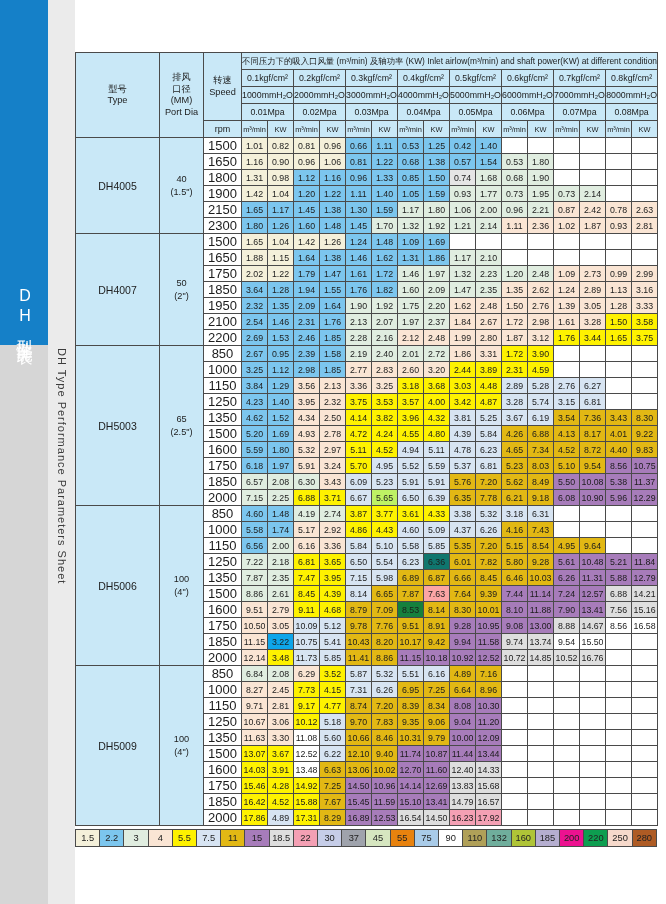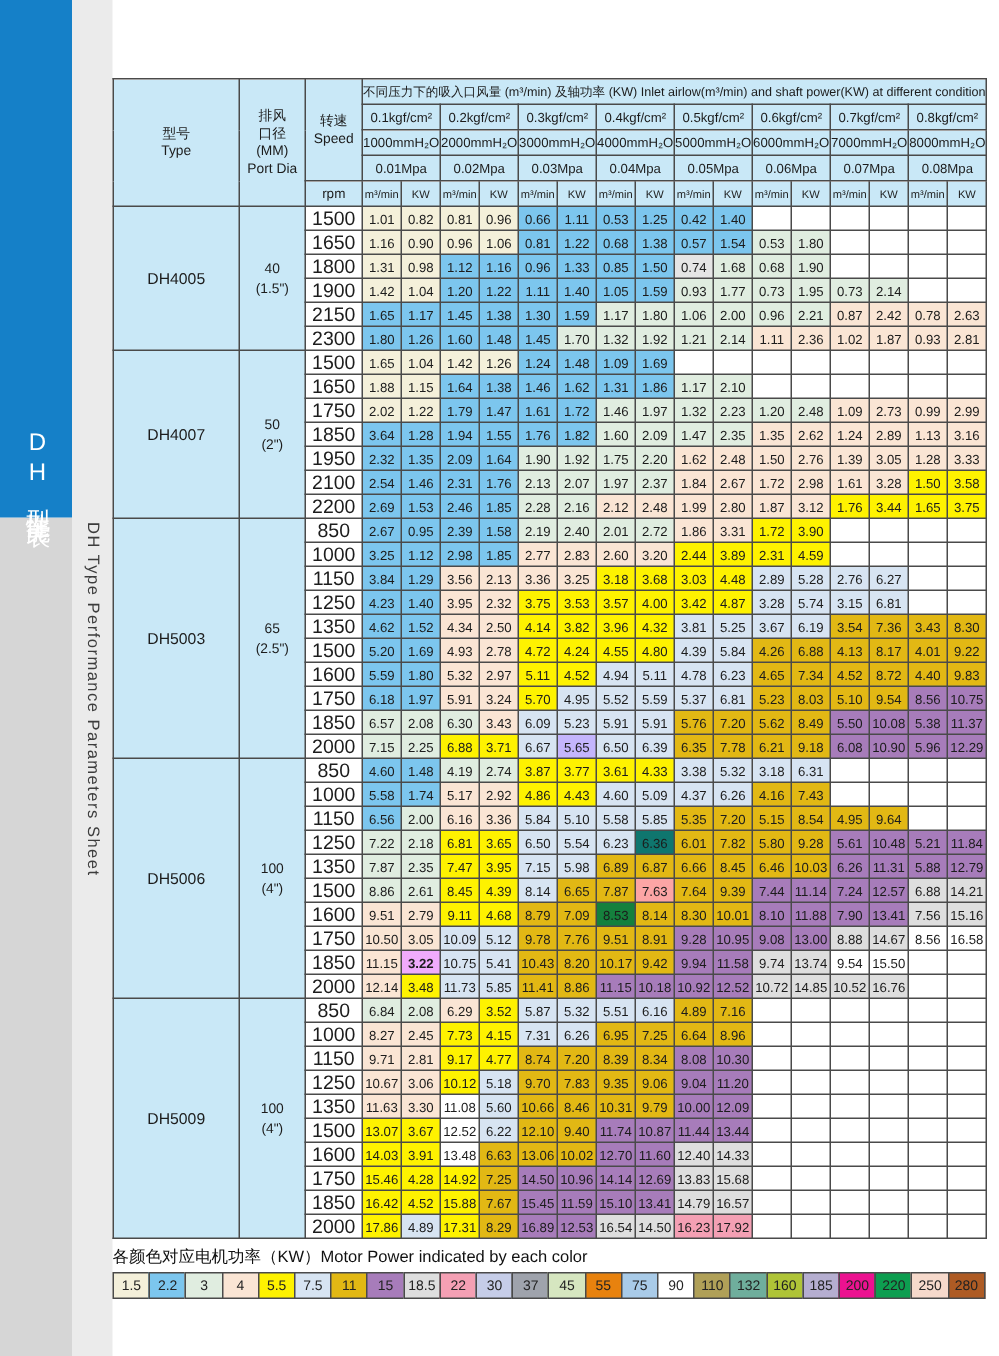--- a/index.html
+++ b/index.html
@@ -574,21 +574,21 @@
           <td class="val" style="background: rgb(167, 124, 186);">5.38</td>
           <td class="val" style="background: rgb(167, 124, 186);">11.37</td>
         </tr>
         <tr>
           <td class="rpm-cell">2000</td>
           <td class="val" style="background: rgb(224, 237, 224);">7.15</td>
           <td class="val" style="background: rgb(224, 237, 224);">2.25</td>
           <td class="val" style="background: rgb(254, 242, 0);">6.88</td>
           <td class="val" style="background: rgb(254, 242, 0);">3.71</td>
           <td class="val" style="background: rgb(215, 228, 242);">6.67</td>
-          <td class="val" style="background: #c4b5fd; margin-left: 48px;">5.65</td>
+          <td class="val" style="background: #bef264; margin-left: 48px;">5.65</td>
           <td class="val" style="background: rgb(215, 228, 242);">6.50</td>
           <td class="val" style="background: rgb(215, 228, 242);">6.39</td>
           <td class="val" style="background: rgb(226, 184, 20);">6.35</td>
           <td class="val" style="background: rgb(226, 184, 20);">7.78</td>
           <td class="val" style="background: rgb(226, 184, 20);">6.21</td>
           <td class="val" style="background: rgb(226, 184, 20);">9.18</td>
           <td class="val" style="background: rgb(167, 124, 186);">6.08</td>
           <td class="val" style="background: rgb(167, 124, 186);">10.90</td>
           <td class="val" style="background: rgb(167, 124, 186);">5.96</td>
           <td class="val" style="background: rgb(167, 124, 186);">12.29</td>
@@ -746,21 +746,21 @@
           <td class="val" style="background: rgb(167, 124, 186);">9.08</td>
           <td class="val" style="background: rgb(167, 124, 186);">13.00</td>
           <td class="val" style="background: rgb(222, 222, 222);">8.88</td>
           <td class="val" style="background: rgb(222, 222, 222);">14.67</td>
           <td class="val">8.56</td>
           <td class="val">16.58</td>
         </tr>
         <tr>
           <td class="rpm-cell">1850</td>
           <td class="val" style="background: rgb(250, 229, 212);">11.15</td>
-          <td class="val" style="background: #f0abfc; font-weight: bold;">3.22</td>
+          <td class="val" style="background: #0ea5e9;">3.22</td>
           <td class="val" style="background: rgb(215, 228, 242);">10.75</td>
           <td class="val" style="background: rgb(215, 228, 242);">5.41</td>
           <td class="val" style="background: rgb(226, 184, 20);">10.43</td>
           <td class="val" style="background: rgb(226, 184, 20);">8.20</td>
           <td class="val" style="background: rgb(226, 184, 20);">10.17</td>
           <td class="val" style="background: rgb(226, 184, 20);">9.42</td>
           <td class="val" style="background: rgb(167, 124, 186);">9.94</td>
           <td class="val" style="background: rgb(167, 124, 186);">11.58</td>
           <td class="val" style="background: rgb(222, 222, 222);">9.74</td>
           <td class="val" style="background: rgb(222, 222, 222);">13.74</td>
@@ -978,21 +978,20 @@
           <td class="val" style="background: rgb(244, 160, 180);">17.92</td>
           <td class="val"></td>
           <td class="val"></td>
           <td class="val"></td>
           <td class="val"></td>
           <td class="val"></td>
           <td class="val"></td>
         </tr>
       </tbody>
     </table>
-  <div class="legend-title">各颜色对应电机功率（KW）Motor Power indicated by each color</div>
   <div class="legend-row">
       <div class="sw" style="background: rgb(244, 240, 218);">1.5</div>
       <div class="sw" style="background: rgb(124, 198, 238);">2.2</div>
       <div class="sw" style="background: rgb(224, 237, 224);">3</div>
       <div class="sw" style="background: rgb(250, 229, 212);">4</div>
       <div class="sw" style="background: rgb(254, 242, 0);">5.5</div>
       <div class="sw" style="background: rgb(215, 228, 242);">7.5</div>
       <div class="sw" style="background: rgb(226, 184, 20);">11</div>
       <div class="sw" style="background: rgb(167, 124, 186);">15</div>
       <div class="sw" style="background: rgb(222, 222, 222);">18.5</div>

